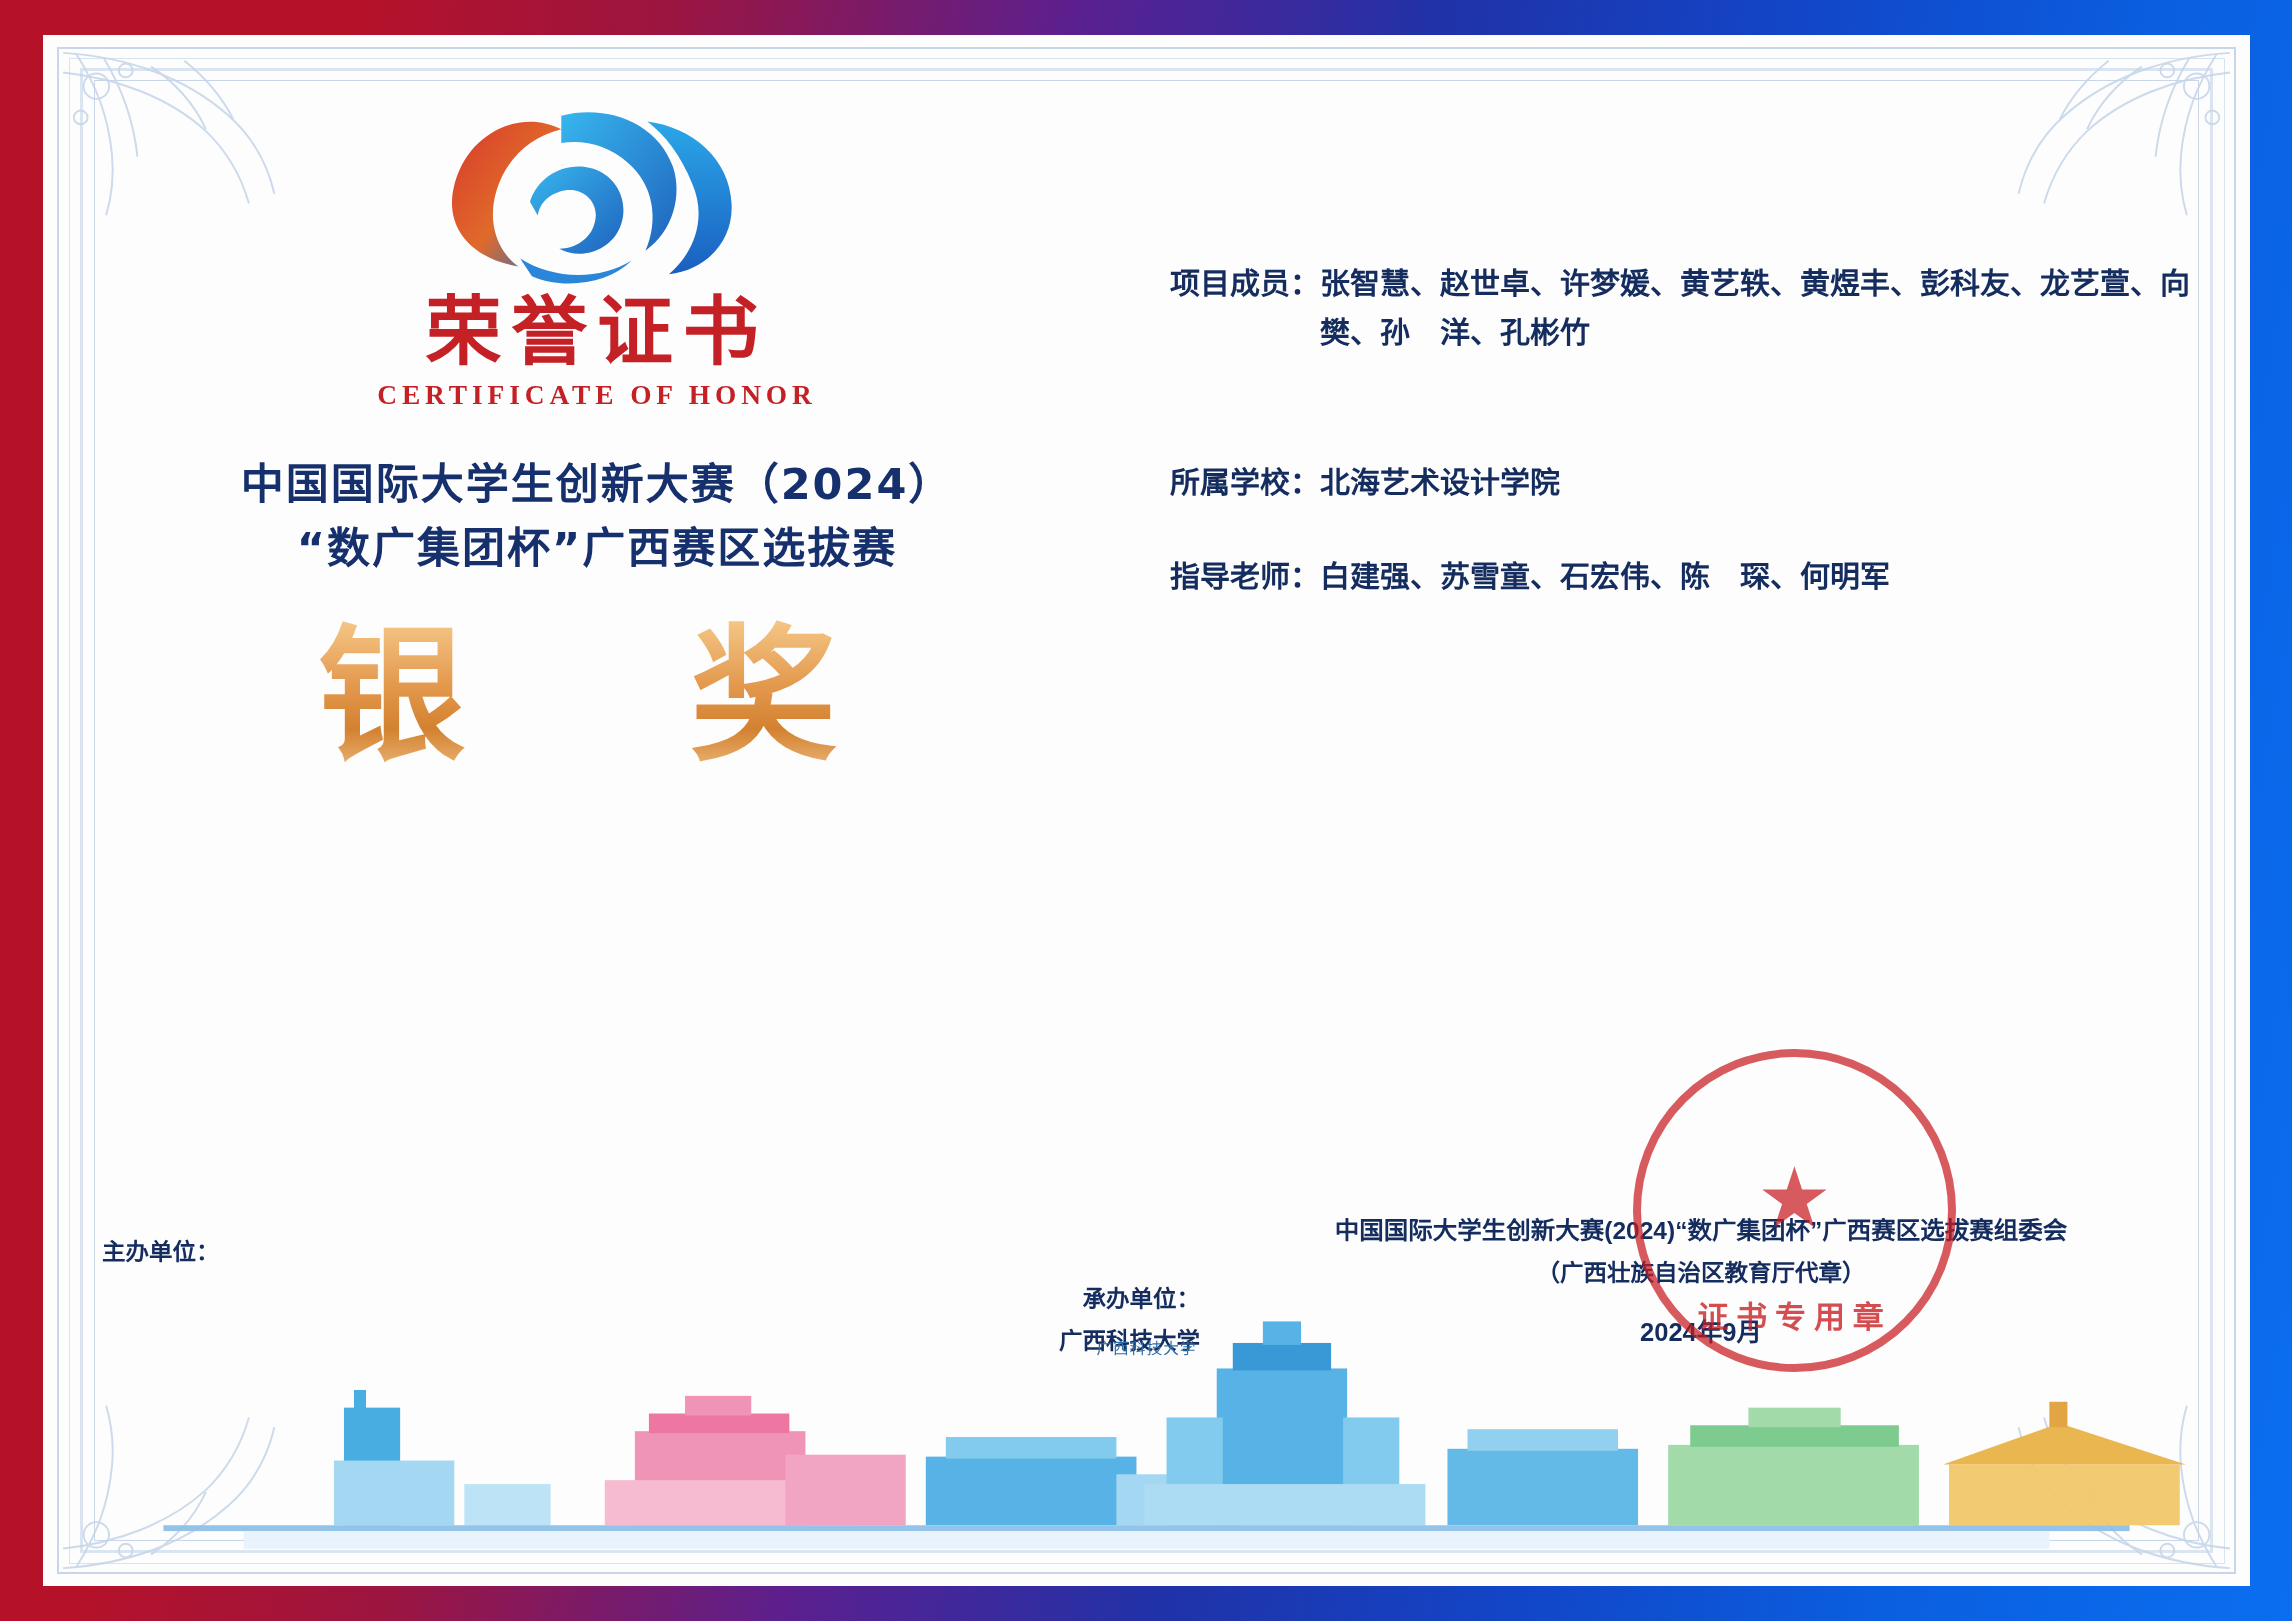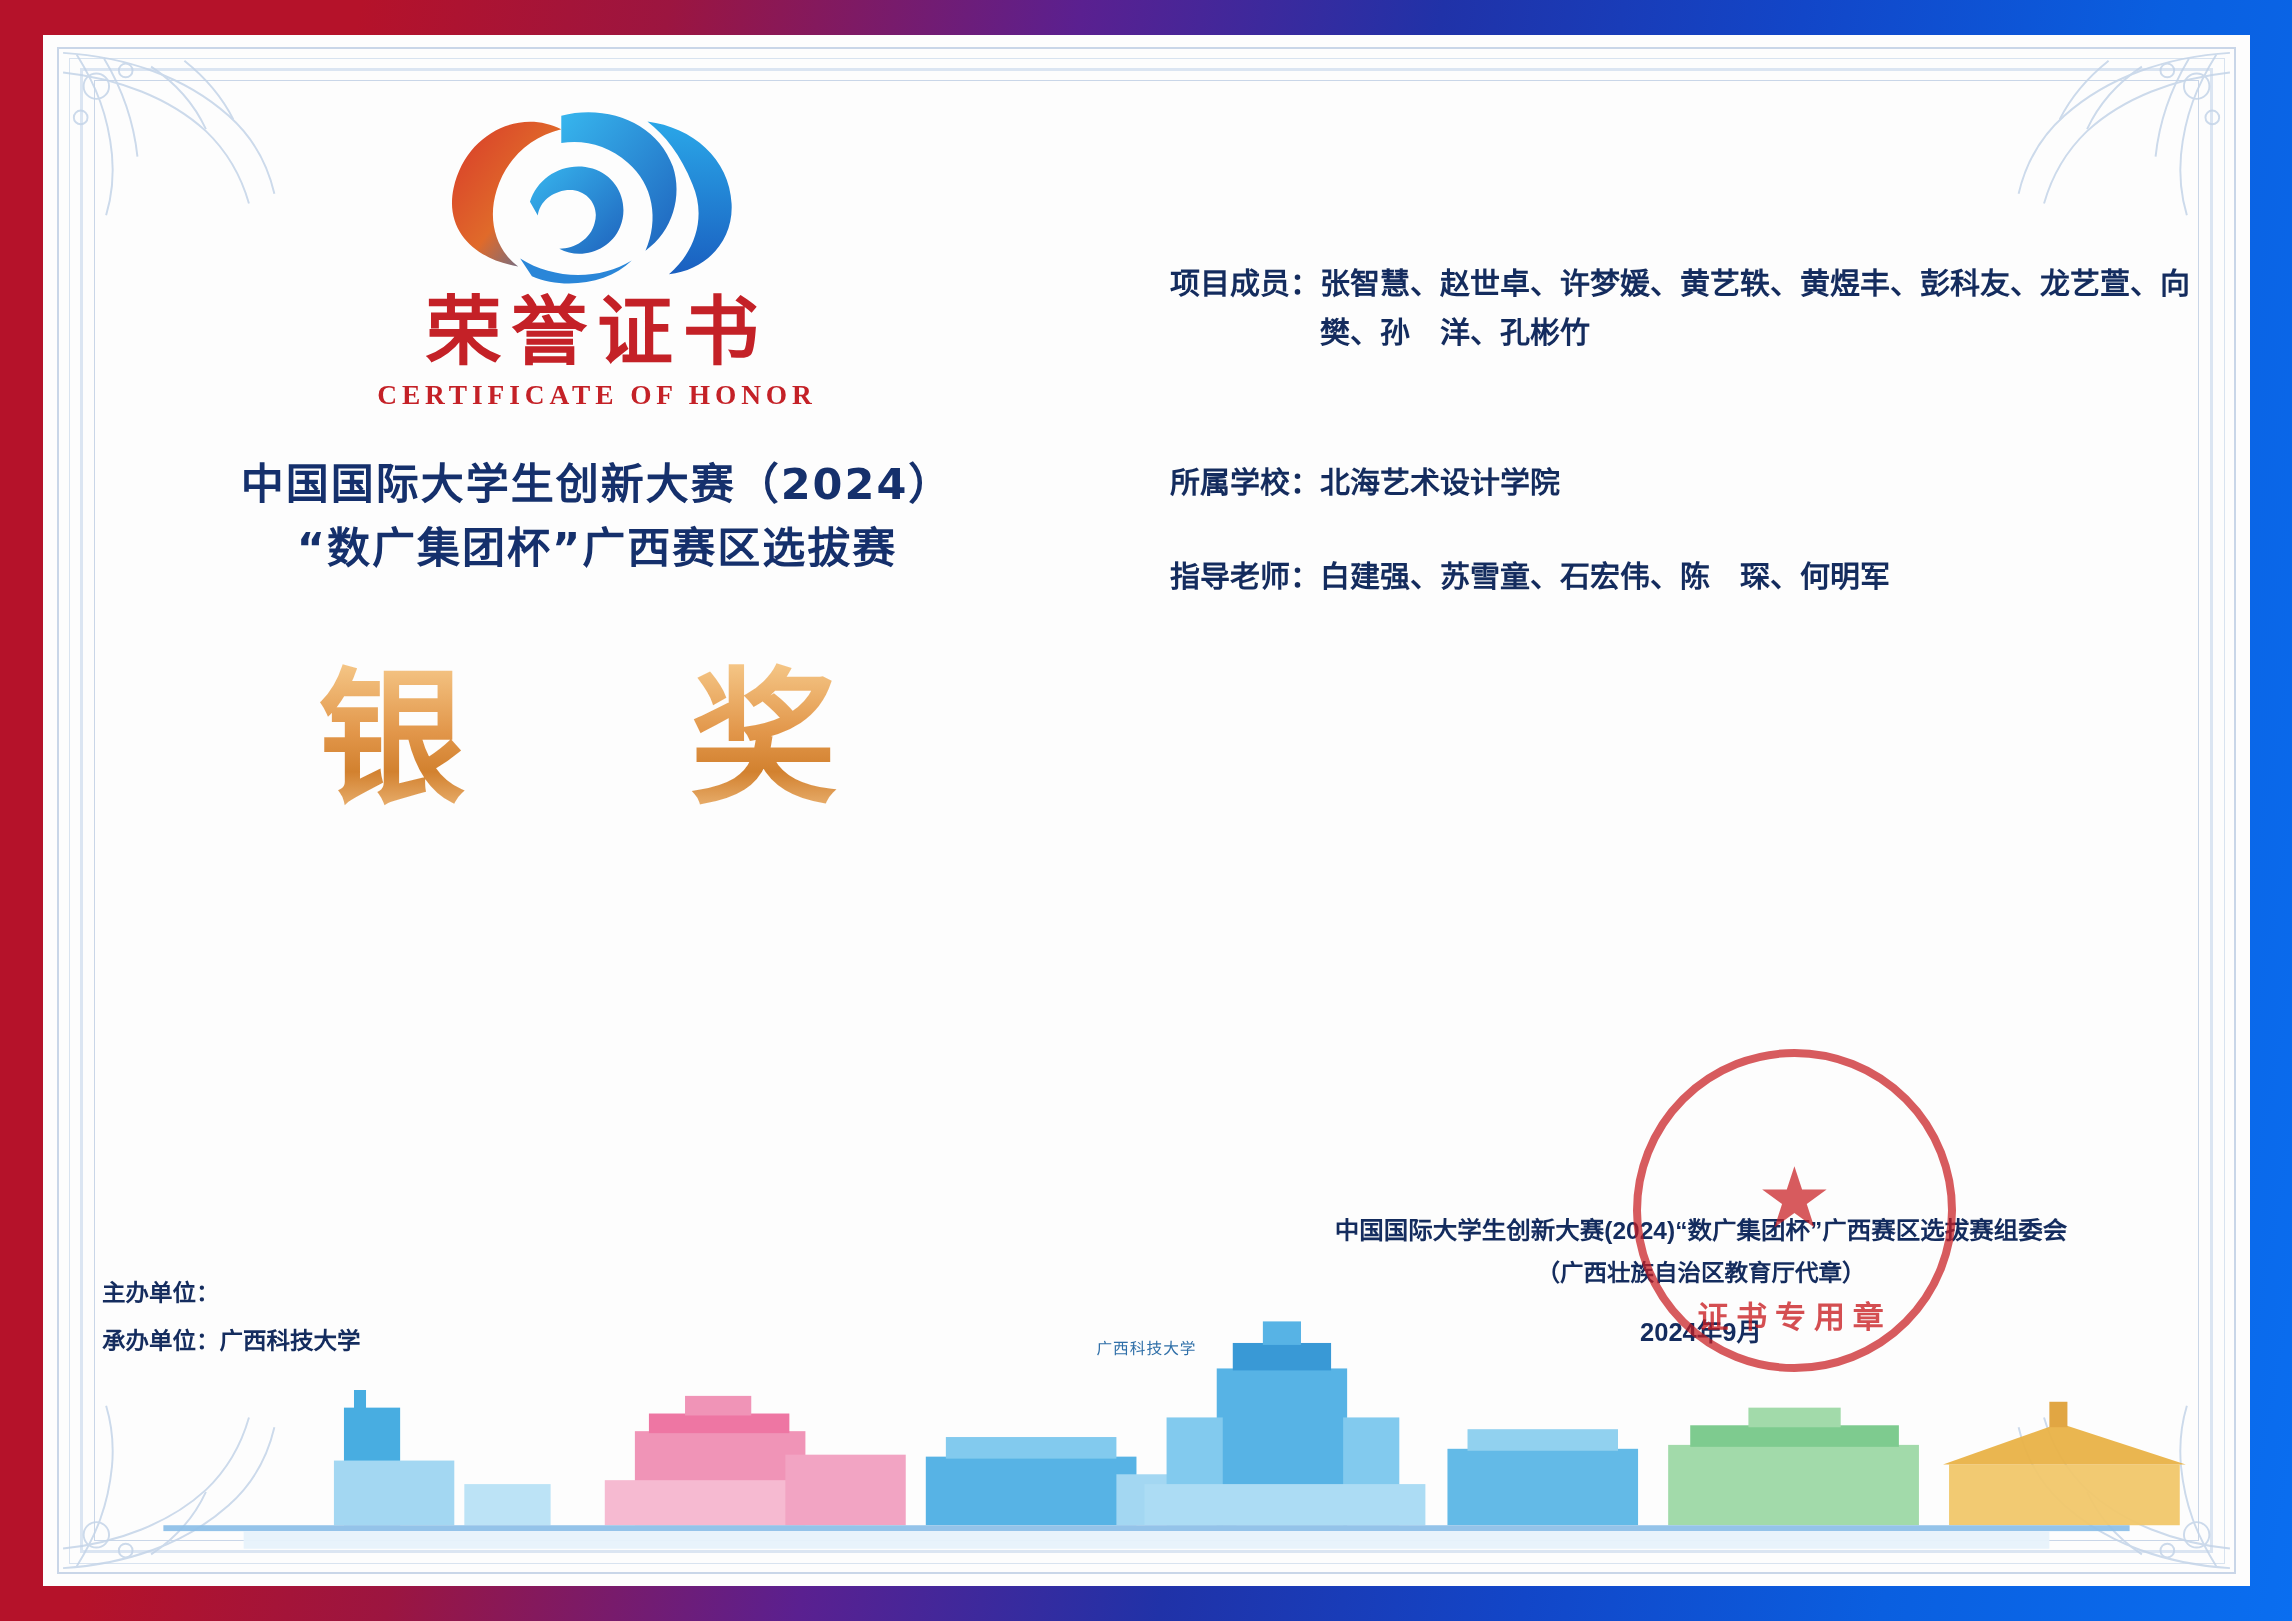--- a/index.html
+++ b/index.html
@@ -100,21 +100,21 @@
   .match-title {
     margin-top: 41px;
     font-size: 43px;
     font-weight: bold;
     letter-spacing: 2px;
     color: #15306c;
     line-height: 1.5;
     font-family: "DejaVu Sans", "Liberation Sans", sans-serif;
   }
   .award {
-    margin-top: 78px;
+    margin-top: 35px;
     font-size: 147px;
     font-weight: bold;
     letter-spacing: 39px;
     background: linear-gradient(180deg, #f6c98a 0%, #e2974b 45%, #d2812f 70%, #f0bf84 100%);
     -webkit-background-clip: text;
     background-clip: text;
     color: transparent;
     font-family: "DejaVu Sans", "Liberation Sans", sans-serif;
     line-height: 1.1;
   }
@@ -152,21 +152,21 @@
     bottom: 223px;
     width: 1098px;
     font-size: 23.5px;
     color: #142c5e;
     line-height: 1.78;
     text-align: right;
   }
   .orgs .row { display: flex; }
   .orgs .row .lab { flex: 0 0 auto; font-weight: bold; white-space: nowrap;}
   .orgs .row .val { flex: 1 1 auto; font-weight: bold;}
-  .orgs .cont { margin-top: 5.9px; display: flex;}
+  .orgs .cont { margin-top: 5.9px; display: flex; flex-direction: column;}
   .orgs .cont .lab { font-weight: bold; white-space: nowrap; }
   .orgs .cont .val { font-weight: bold; }
 
   
   .sign {
     position: absolute;
     right: 59px;
     bottom: 231px;
     width: 980px;
     text-align: center;

